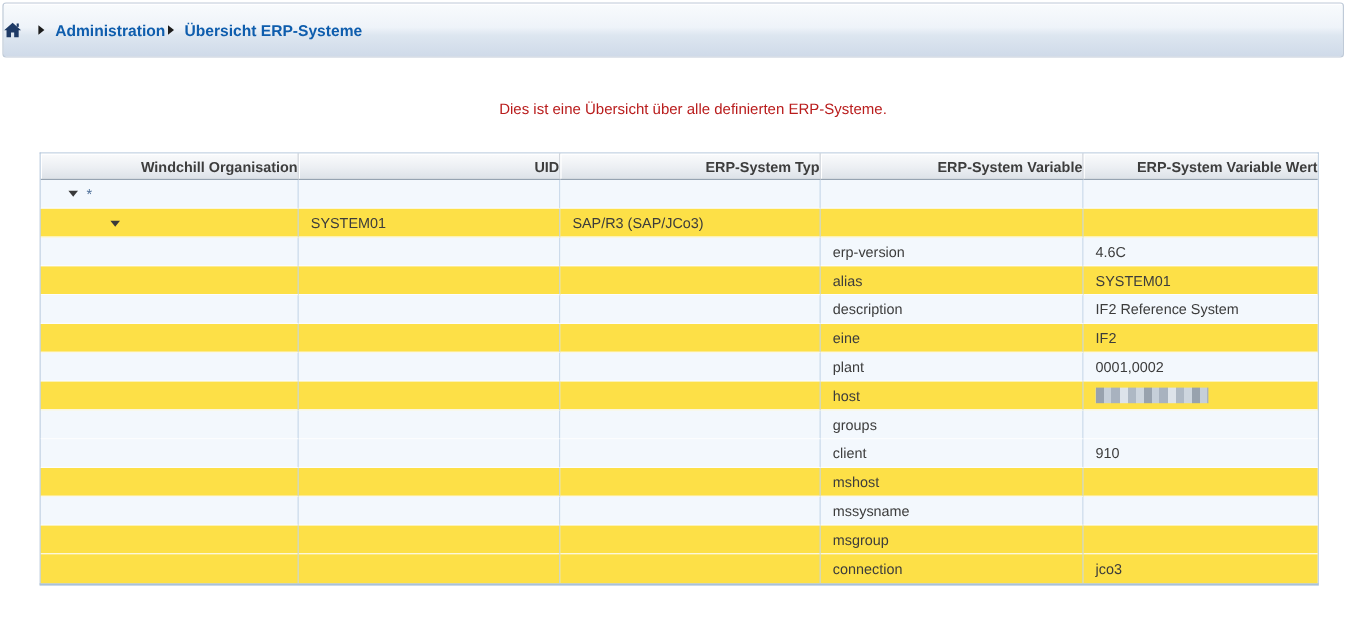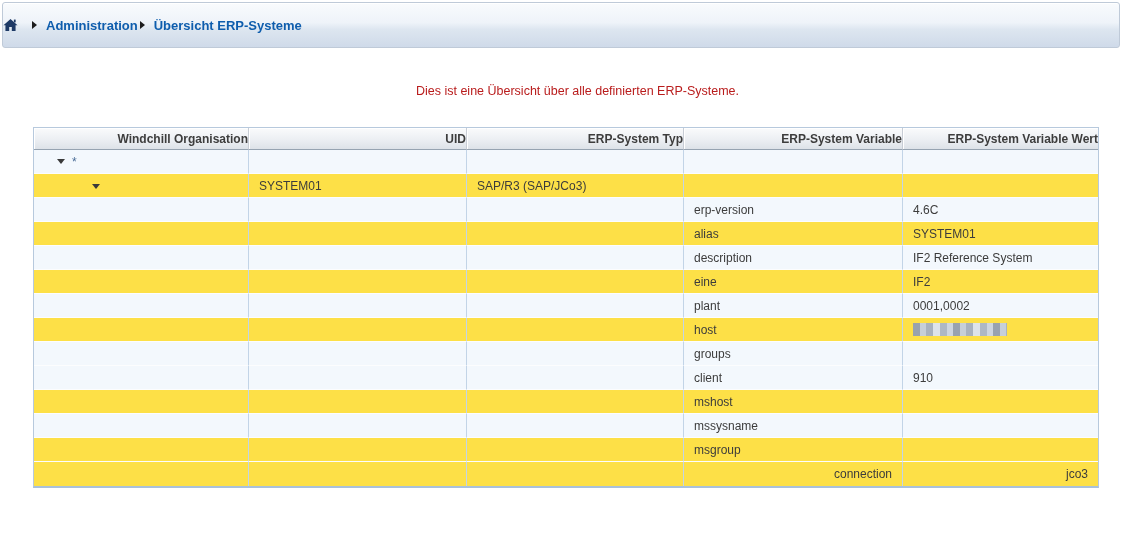--- a/index.html
+++ b/index.html
@@ -81,21 +81,21 @@
     border-right: 1px solid #c2d4e7;
     border-bottom: 1px solid #fcfdfe;
     font-size: 12px;
     color: #3c3c3c;
     padding: 0 10px;
     white-space: nowrap;
     overflow: hidden;
     vertical-align: middle;
   }
   table.erp-grid td:last-child { border-right: none; margin-top: 36px; }
-  table.erp-grid tr:last-child td { border-bottom: none; text-align: right; }
+  table.erp-grid tr:last-child td { border-bottom: none; }
   tr.row-light td { background: #f3f8fd; }
   tr.row-blue  td { background: #fde047; }
 
   td.org-cell { padding: 0; }
   .expander {
     display: inline-block;
     width: 0; height: 0;
     border-top: 5px solid #3a3a3a;
     border-left: 4px solid transparent;
     border-right: 4px solid transparent;

